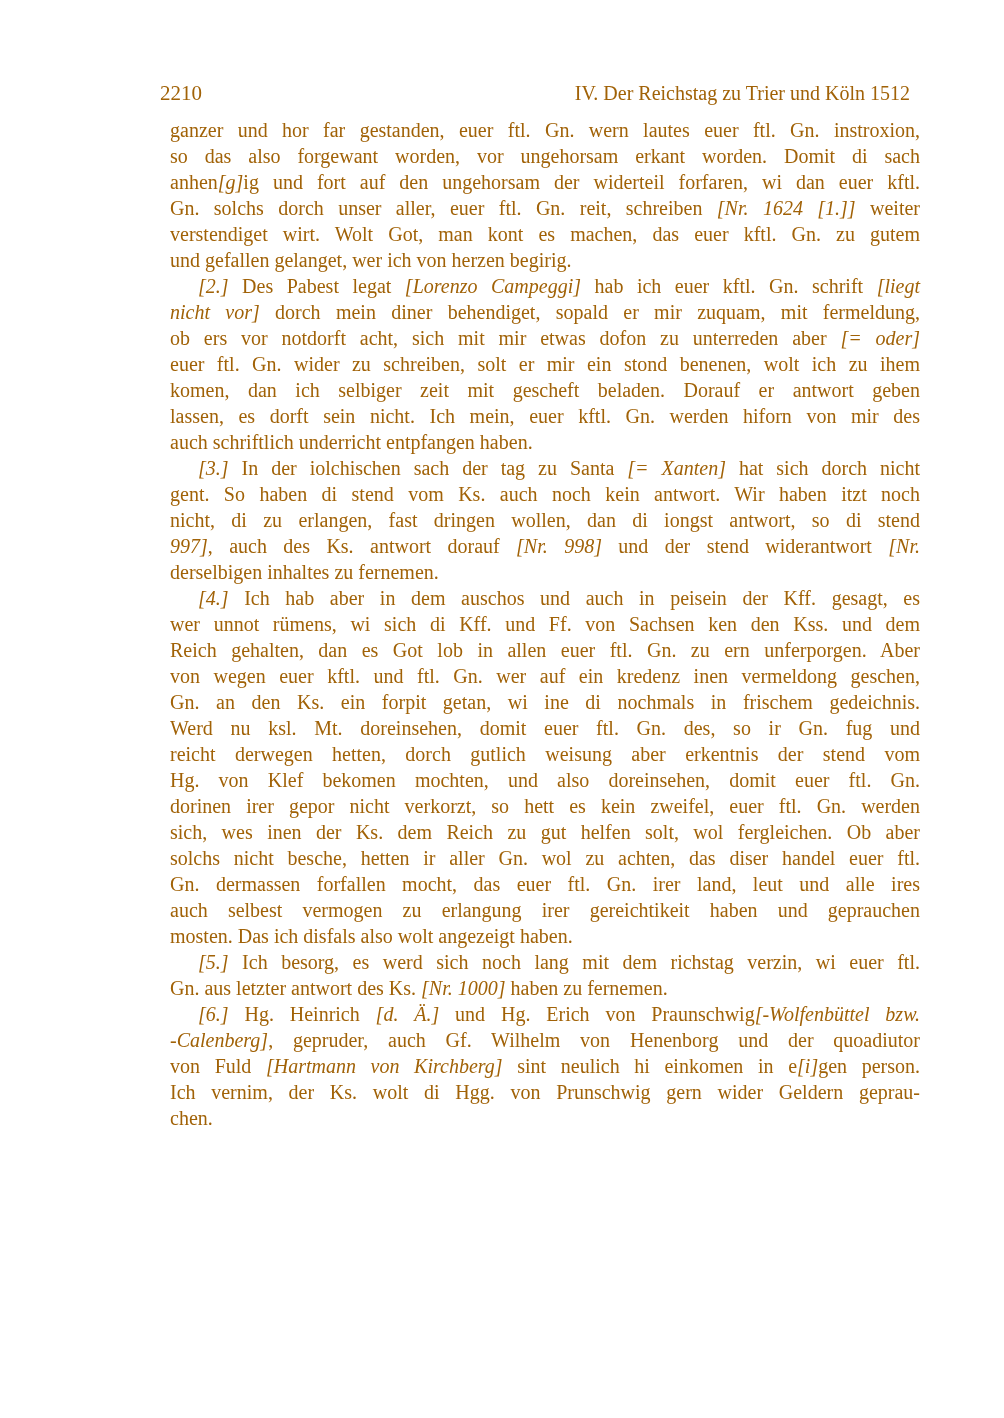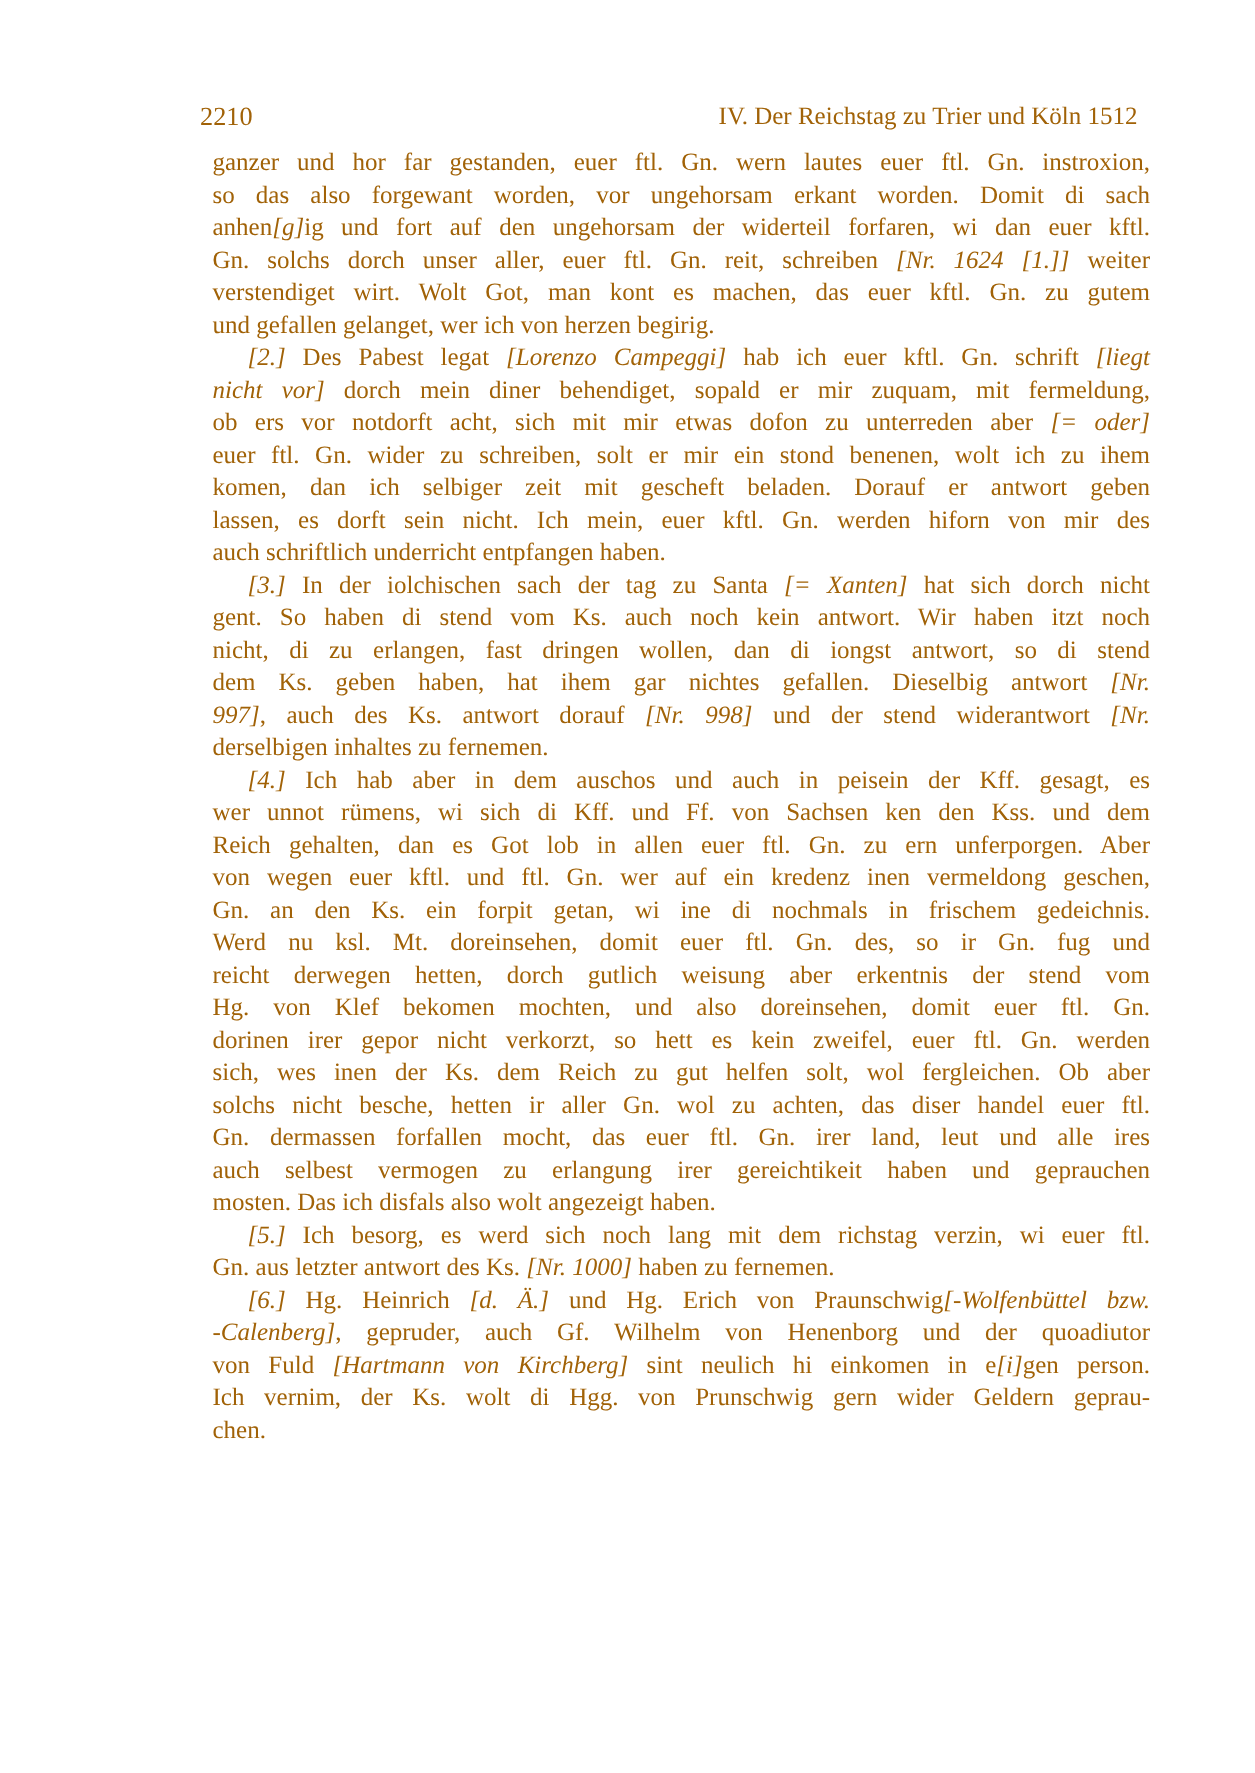--- a/index.html
+++ b/index.html
@@ -87,21 +87,20 @@
         <div class="line"><span class="rm">ob ers vor notdorft acht, sich mit mir etwas dofon zu unterreden aber </span><span class="it">[= oder]</span></div>
         <div class="line"><span class="rm">euer ftl. Gn. wider zu schreiben, solt er mir ein stond benenen, wolt ich zu ihem</span></div>
         <div class="line"><span class="rm">komen, dan ich selbiger zeit mit gescheft beladen. Dorauf er antwort geben</span></div>
         <div class="line"><span class="rm">lassen, es dorft sein nicht. Ich mein, euer kftl. Gn. werden hiforn von mir des</span></div>
         <div class="line last"><span class="rm">auch schriftlich underricht entpfangen haben.</span></div>
       </div>
       <div class="paragraph">
         <div class="line indent"><span class="it">[3.]</span><span class="rm"> In der iolchischen sach der tag zu Santa </span><span class="it">[= Xanten]</span><span class="rm"> hat sich dorch nicht</span></div>
         <div class="line"><span class="rm">gent. So haben di stend vom Ks. auch noch kein antwort. Wir haben itzt noch</span></div>
         <div class="line"><span class="rm">nicht, di zu erlangen, fast dringen wollen, dan di iongst antwort, so di stend</span></div>
-        <div class="line"><span class="rm">dem Ks. geben haben, hat ihem gar nichtes gefallen. Dieselbig antwort </span><span class="it">[Nr.</span></div>
         <div class="line"><span class="it">997]</span><span class="rm">, auch des Ks. antwort dorauf </span><span class="it">[Nr. 998]</span><span class="rm"> und der stend widerantwort </span><span class="it">[Nr.</span></div>
         <div class="line last"><span class="rm">derselbigen inhaltes zu fernemen.</span></div>
       </div>
       <div class="paragraph">
         <div class="line indent"><span class="it">[4.]</span><span class="rm"> Ich hab aber in dem auschos und auch in peisein der Kff. gesagt, es</span></div>
         <div class="line"><span class="rm">wer unnot rümens, wi sich di Kff. und Ff. von Sachsen ken den Kss. und dem</span></div>
         <div class="line"><span class="rm">Reich gehalten, dan es Got lob in allen euer ftl. Gn. zu ern unferporgen. Aber</span></div>
         <div class="line"><span class="rm">von wegen euer kftl. und ftl. Gn. wer auf ein kredenz inen vermeldong geschen,</span></div>
         <div class="line"><span class="rm">Gn. an den Ks. ein forpit getan, wi ine di nochmals in frischem gedeichnis.</span></div>
         <div class="line"><span class="rm">Werd nu ksl. Mt. doreinsehen, domit euer ftl. Gn. des, so ir Gn. fug und</span></div>

